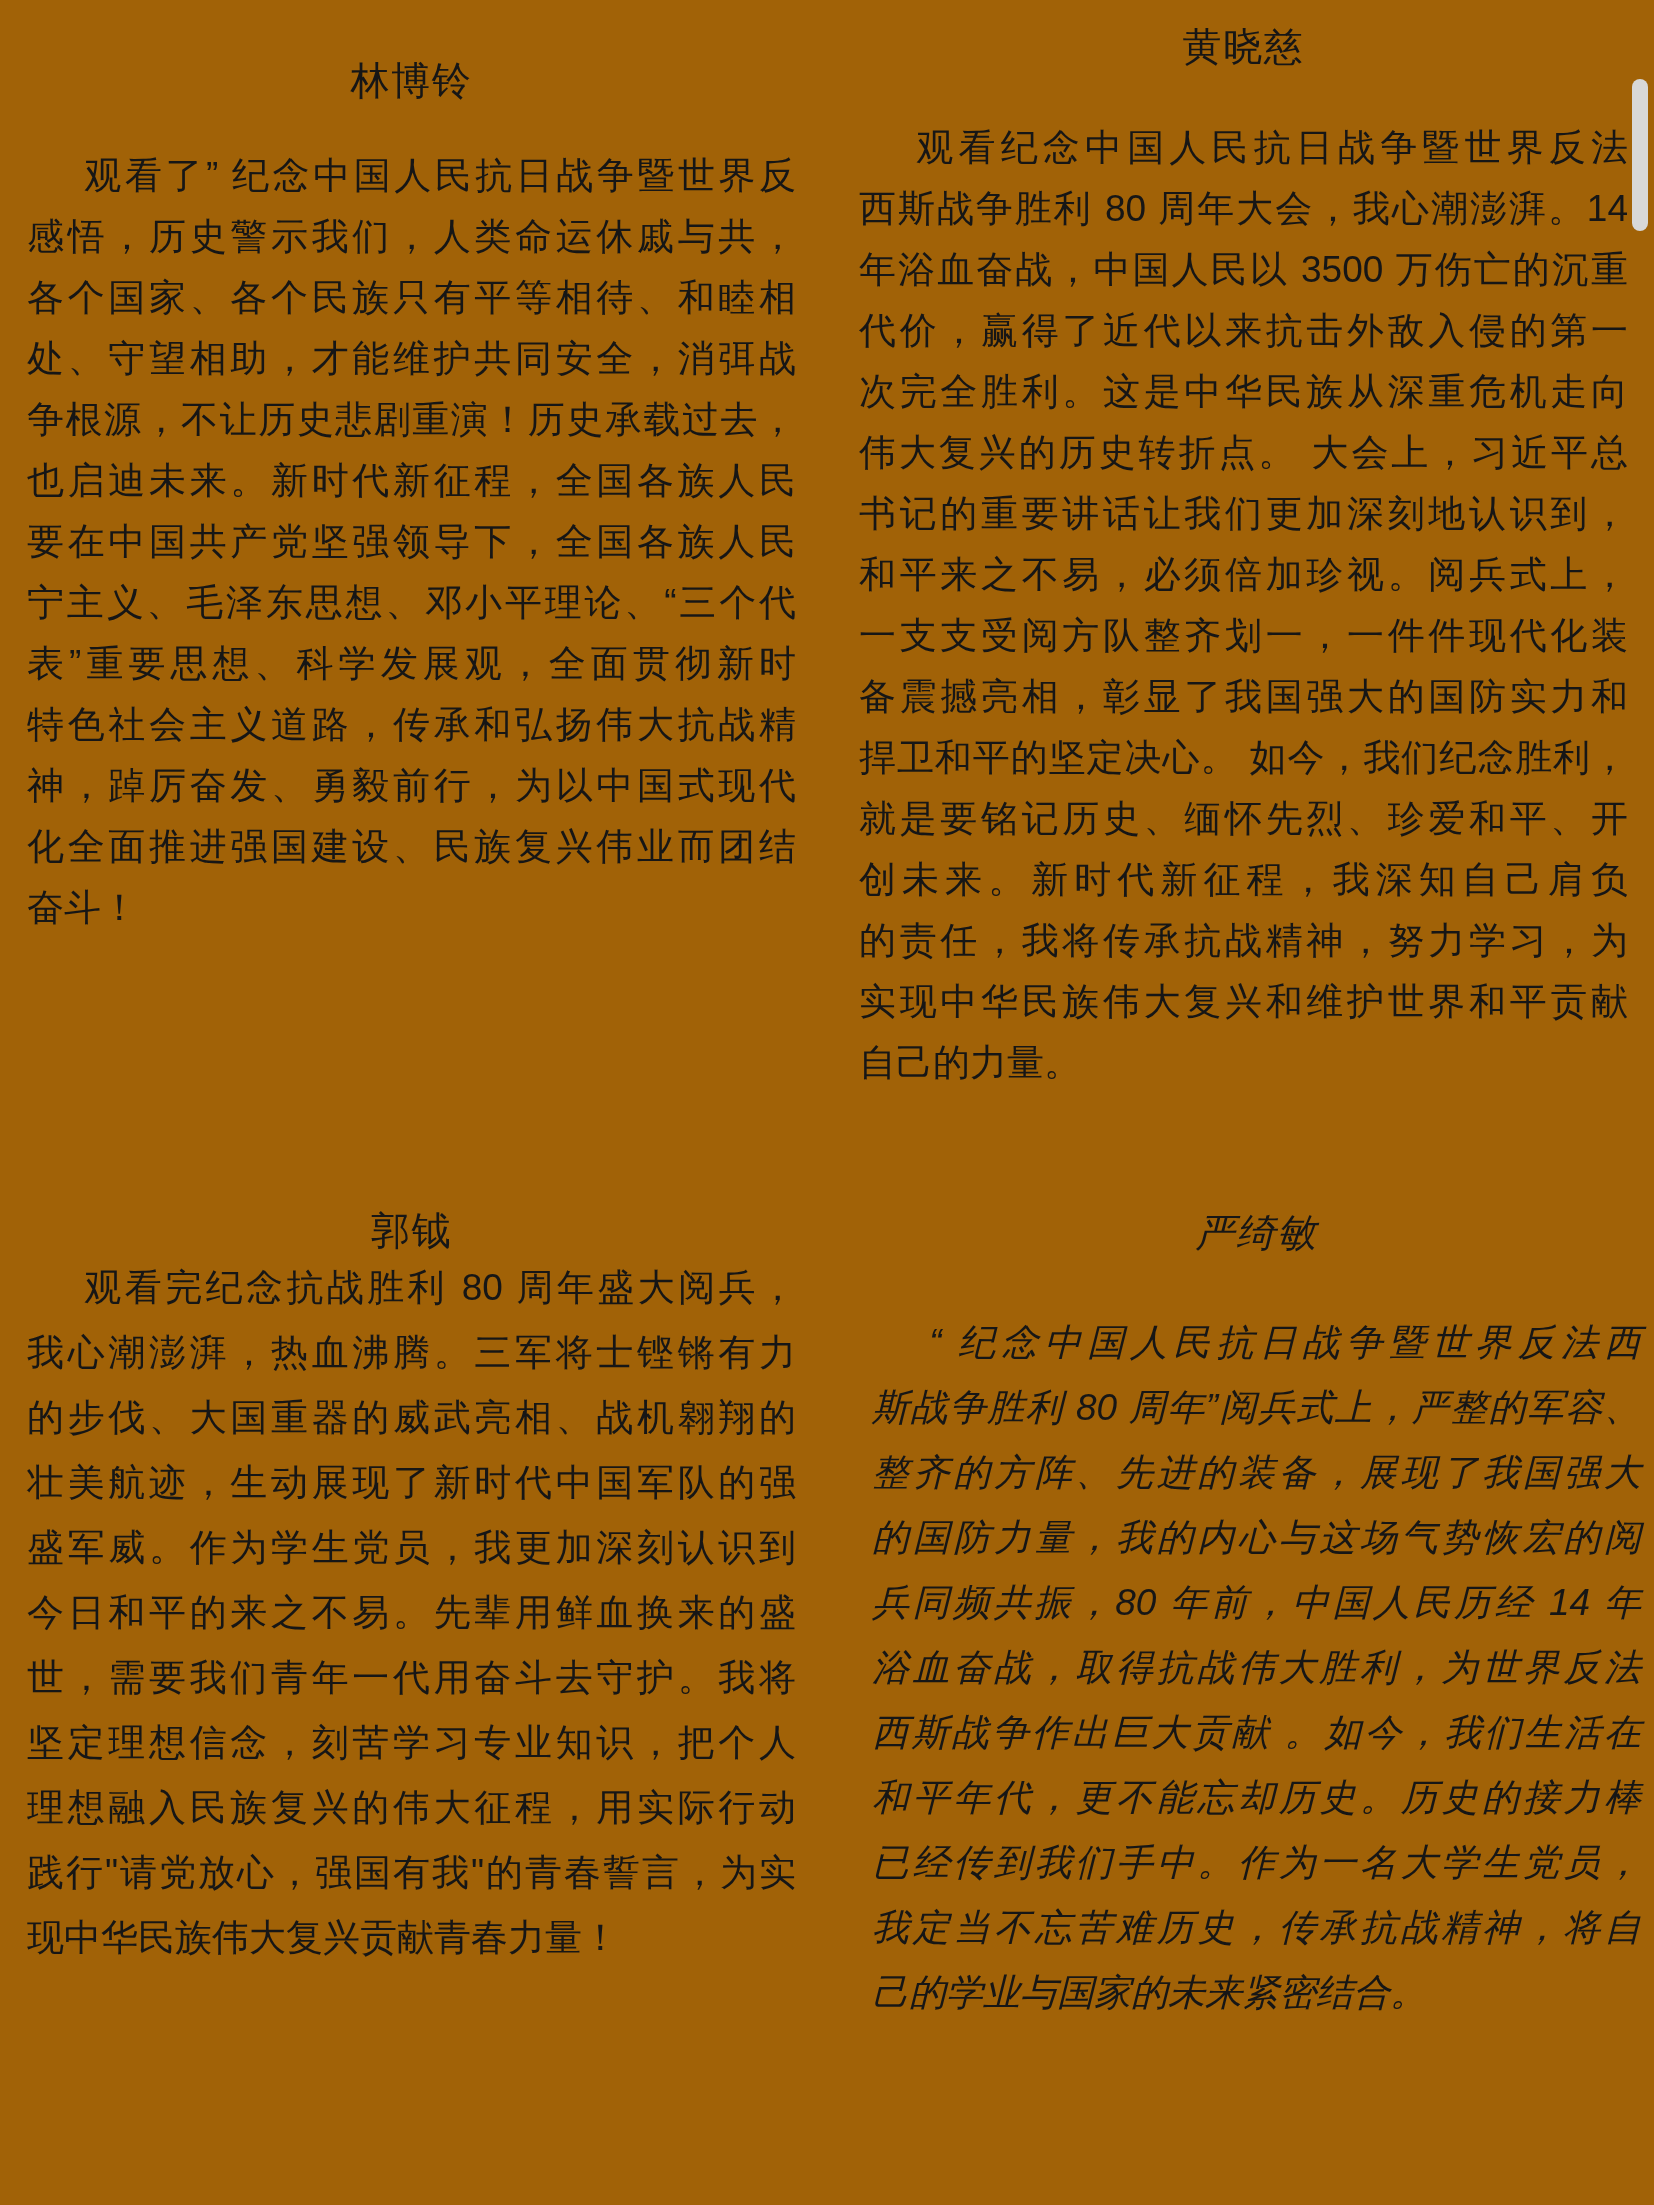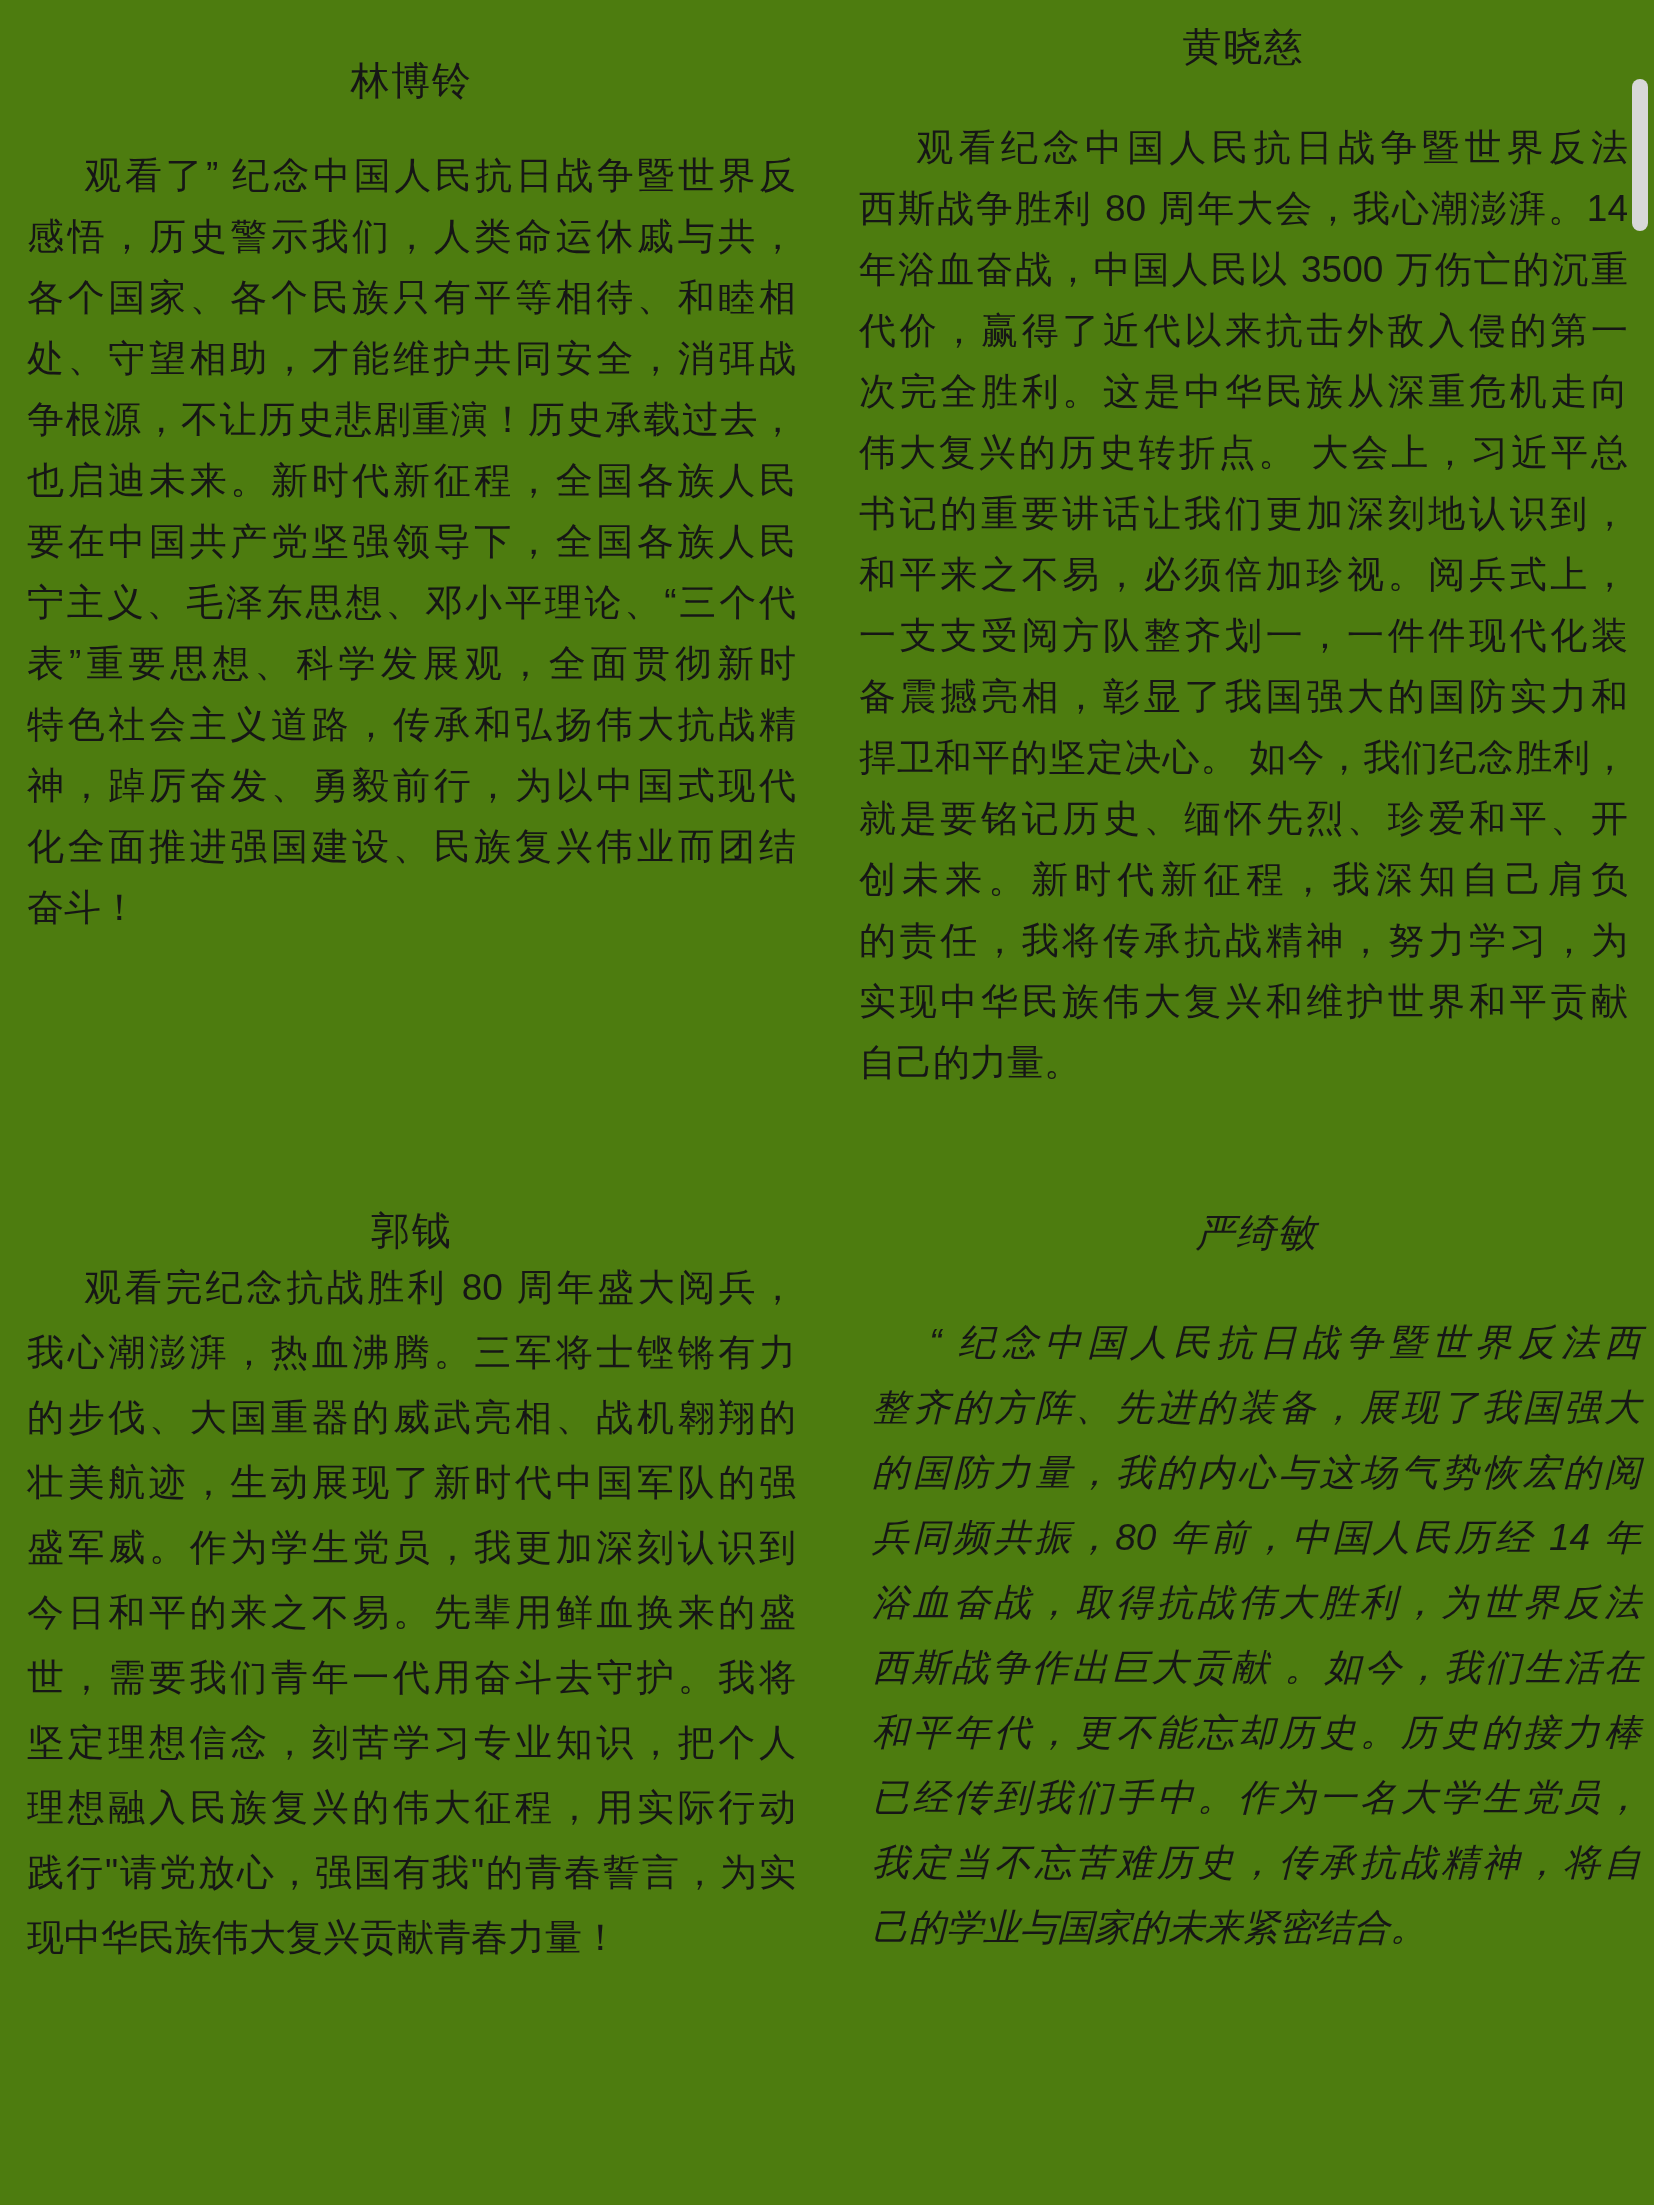--- a/index.html
+++ b/index.html
@@ -1,20 +1,20 @@
 <!DOCTYPE html>
 <html style="font-size:13px"><head>
 <meta charset="utf-8">
 <style>
   html, body { margin: 0; padding: 0; background: #ffffff; }
   .page {
     position: relative;
     width: 1654px;
     height: 2205px;
-    background: #4d7c0f;
+    background: #a16207;
     overflow: hidden;
     font-family: "Liberation Sans", "DejaVu Sans", sans-serif;
     color: #161616;
   }
   .essay-block {
     position: absolute;
     width: 769px;
   }
   .heading {
     font-size: 39px;
@@ -108,20 +108,21 @@
         <div class="line">理想融入民族复兴的伟大征程，用实际行动</div>
         <div class="line">践行"请党放心，强国有我"的青春誓言，为实</div>
         <div class="line last">现中华民族伟大复兴贡献青春力量！</div>
       </div>
   </div>
 
   <div id="block4" class="essay-block block-bottom" style="left:872px; top:1209px;font-style:italic;">
     <div class="heading">严绮敏</div>
     <div class="lines">
         <div class="line first">“ 纪念中国人民抗日战争暨世界反法西</div>
+        <div class="line">斯战争胜利 80 周年”阅兵式上，严整的军容、</div>
         <div class="line">整齐的方阵、先进的装备，展现了我国强大</div>
         <div class="line">的国防力量，我的内心与这场气势恢宏的阅</div>
         <div class="line">兵同频共振，80 年前，中国人民历经 14 年</div>
         <div class="line">浴血奋战，取得抗战伟大胜利，为世界反法</div>
         <div class="line">西斯战争作出巨大贡献 。如今，我们生活在</div>
         <div class="line">和平年代，更不能忘却历史。历史的接力棒</div>
         <div class="line">已经传到我们手中。作为一名大学生党员，</div>
         <div class="line">我定当不忘苦难历史，传承抗战精神，将自</div>
         <div class="line last">己的学业与国家的未来紧密结合。</div>
       </div>

